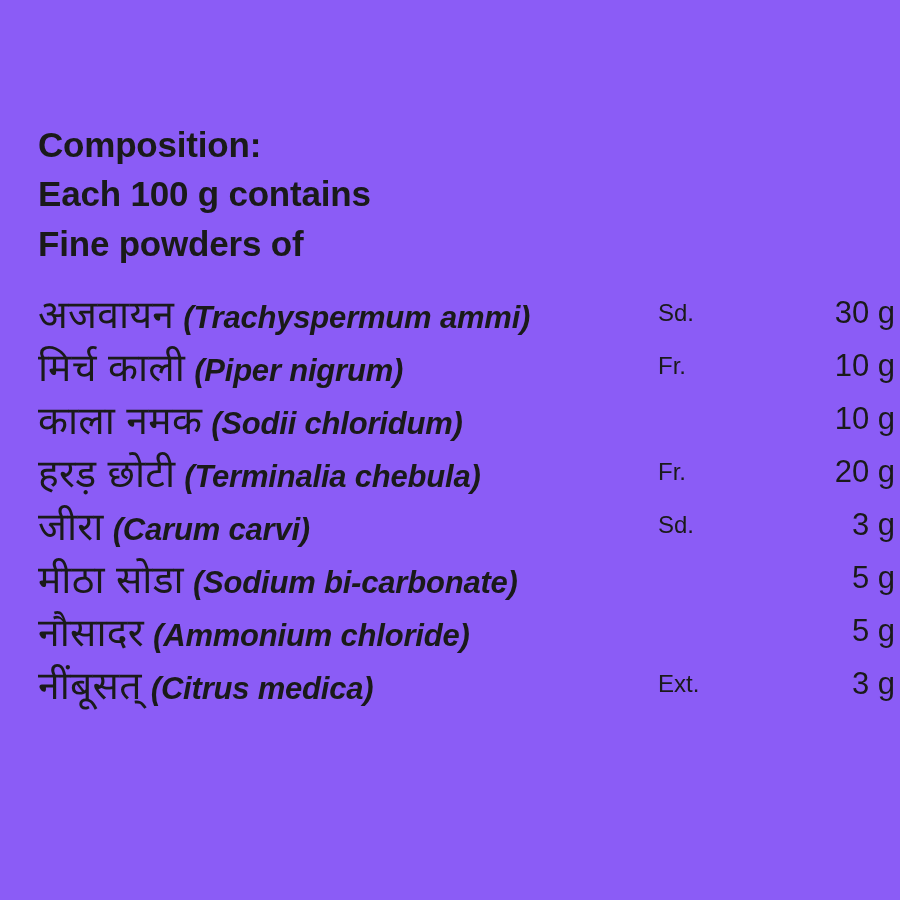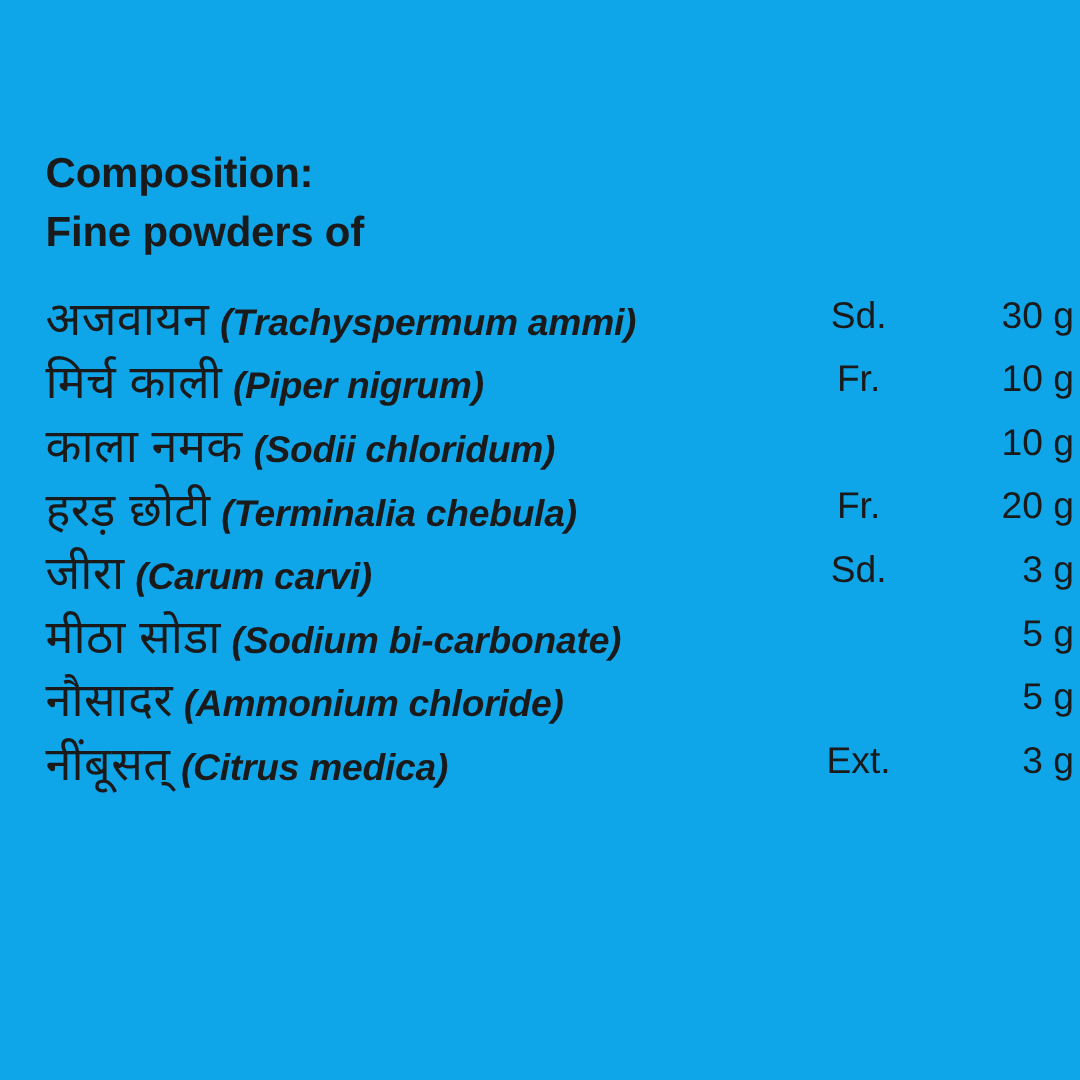--- a/index.html
+++ b/index.html
@@ -13,21 +13,21 @@
     font-family: "Liberation Sans", sans-serif;
     color: #1a1a1a;
     overflow: hidden;
   }
   .label-card {
     position: absolute;
     left: 0;
     top: 0;
     width: 900px;
     height: 900px;
-    background: #0ea5e9;
+    background: #8b5cf6;
     box-sizing: border-box;
     padding: 120px 45px 0 38px;
   }
   .heading-block {
     margin-bottom: 18px;
   }
   .heading-line {
     font-size: 35px;
     font-weight: 700;
     line-height: 1.41;
@@ -48,22 +48,22 @@
     vertical-align: middle;
     white-space: nowrap;
   }
   .col-name {
     width: 620px;
     font-size: 31px;
     color: #1a1a1a;
   }
   .col-part {
     width: 115px;
-    text-align: center;
-    font-size: 31px;
+    text-align: left;
+    font-size: 24px;
     color: #1a1a1a;
     padding-right: 4px;
   }
   .col-qty {
     width: 122px;
     text-align: right;
     font-size: 31px;
     color: #1a1a1a;
   }
   .hindi {
@@ -83,20 +83,21 @@
     width: 9px;
   }
 </style>
 </head>
 <body>
 
 <div class="label-card">
 
   <div class="heading-block">
     <div class="heading-line">Composition:</div>
+    <div class="heading-line">Each 100 g contains</div>
     <div class="heading-line">Fine powders of</div>
   </div>
 
   <table class="ingredients">
     <tbody>
 
       <tr>
         <td class="col-name">
           <span class="hindi">अजवायन</span><span class="gap"></span><span class="latin">(Trachyspermum ammi)</span>
         </td>

